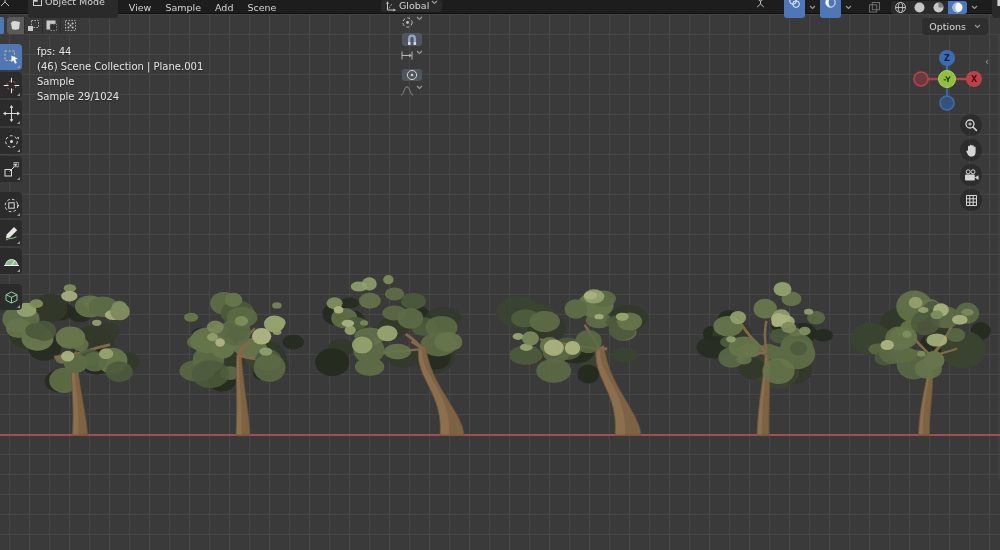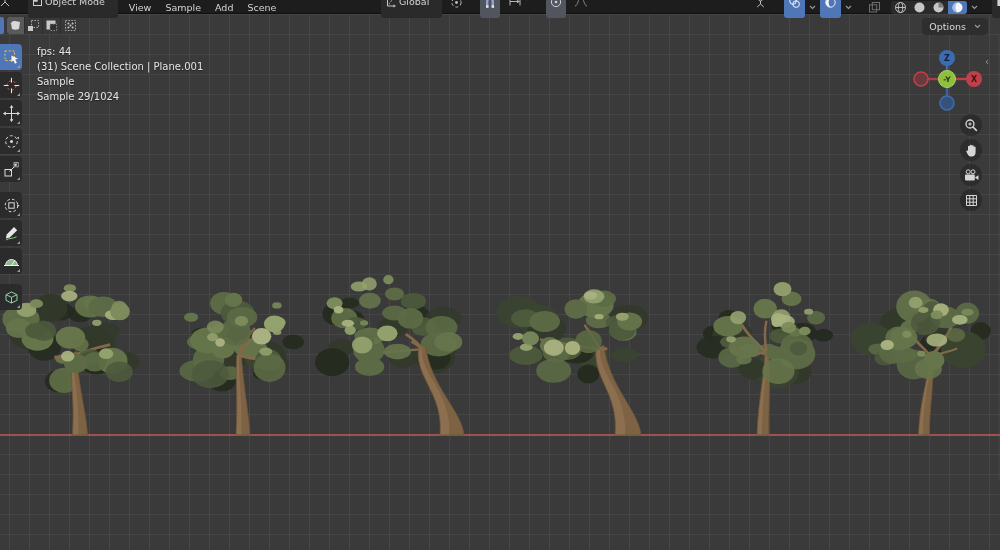--- a/index.html
+++ b/index.html
@@ -3,21 +3,21 @@
 <meta charset="utf-8">
 <style>
   html,body{margin:0;padding:0;background:#1d1d1d;width:1000px;height:550px;overflow:hidden;}
   *{box-sizing:border-box;font-family:"DejaVu Sans","Liberation Sans",sans-serif;}
   .stage{position:relative;width:1000px;height:550px;background:#1d1d1d;}
 
   
   .header{position:absolute;left:0;top:0;width:1000px;height:14px;background:#1d1d1d;border-bottom:1px solid #101010;font-size:9.5px;color:#d4d4d4;z-index:30;}
   .hcluster{position:absolute;top:0;height:14px;display:flex;align-items:center;gap:4px;white-space:nowrap;}
   .hc-left{left:0;}
-  .hc-center{left:381px;}
+  .hc-center{left:381px;flex-direction:column;}
   .hc-right{left:750px;}
   .hbtn{display:flex;align-items:flex-start;gap:2px;height:22px;padding:0 4px;background:#2a2a2a;border-radius:3px;cursor:default;}
   .hbtn.flat{background:transparent;}
   .hbtn.pressed{background:#51565e;}
   .hbtn.blue{background:#4f77b7;}
   .menu-item{padding:12px 7px;height:13px;display:flex;align-items:center;color:#d4d4d4;}
   .icn{display:flex;align-items:center;justify-content:center;line-height:0;}
   .shade-group{display:flex;align-items:center;background:#2a2a2a;border-radius:3px;overflow:hidden;height:13px;}
   .shade-seg{width:19px;height:13px;display:flex;align-items:center;justify-content:center;}
   .shade-seg.active{background:#4f77b7;}
@@ -448,21 +448,21 @@
         <div class="tbtn">
           <svg width="17" height="17" viewBox="0 0 17 17">
             <path d="M3 5.7L8.5 3l5.5 2.7v5.6L8.5 14 3 11.3zM3 5.7l5.5 2.6 5.5-2.6M8.5 8.3V14" fill="none" stroke="#8fd0a8"></path>
           </svg>
           <span class="corner"></span>
         </div>
       </div>
 
     <div class="stats">
       <div>fps: 44</div>
-      <div>(31) Scene Collection | Plane.001</div>
+      <div>(46) Scene Collection | Plane.001</div>
       <div>Sample</div>
       <div>Sample 29/1024</div>
     </div>
 
     <div class="nav-gizmo" id="gizmo"><svg width="76" height="76" viewBox="0 0 76 76">
     <line x1="38" y1="18" x2="38" y2="38" stroke="#3d6bb0" stroke-width="2.4"></line>
     <line x1="38" y1="38" x2="38" y2="61" stroke="#3d6bb0" stroke-width="2.4" opacity=".85"></line>
     <line x1="13" y1="38" x2="38" y2="38" stroke="#bf4049" stroke-width="2.4" opacity=".85"></line>
     <line x1="38" y1="38" x2="64" y2="38" stroke="#bf4049" stroke-width="2.4"></line>
     <circle cx="38" cy="17" r="8" fill="#3d6bb0"></circle>

